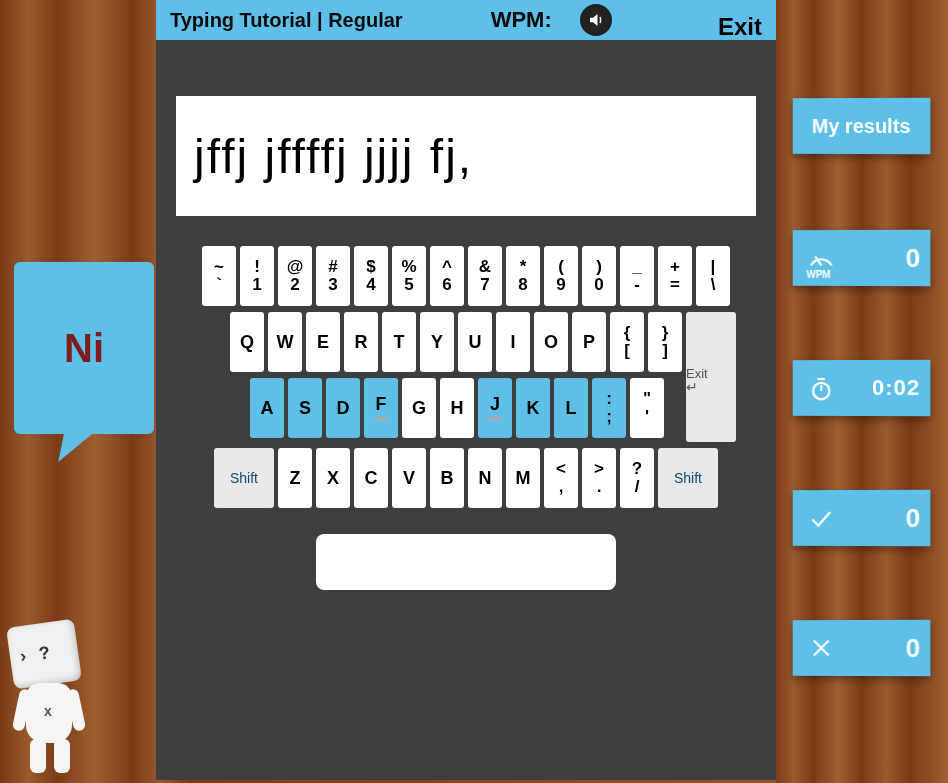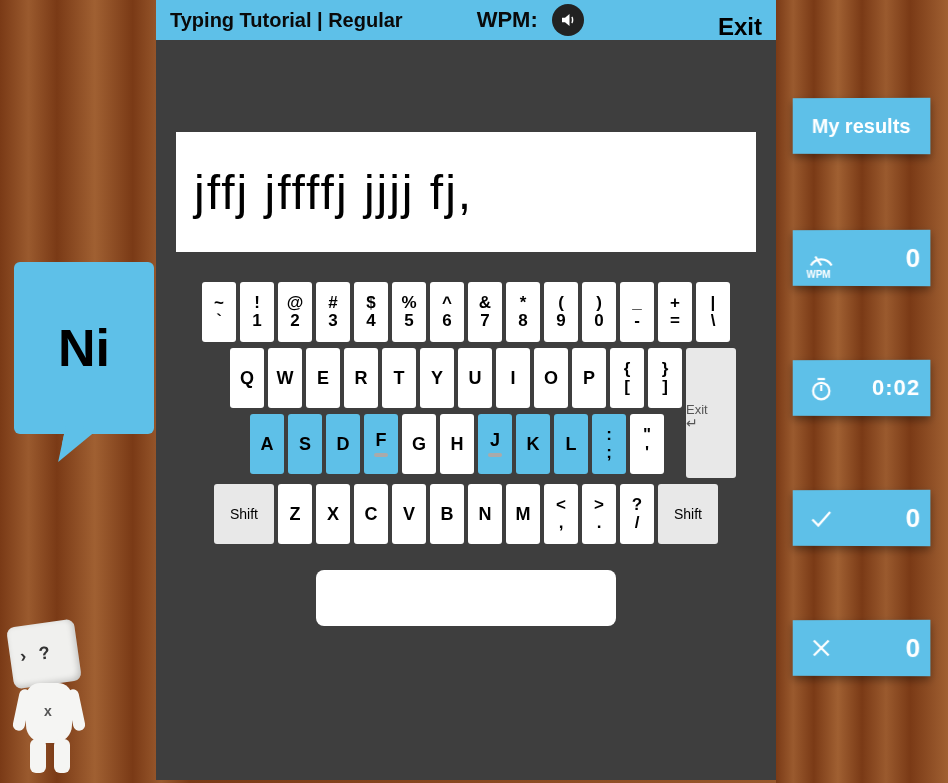--- a/index.html
+++ b/index.html
@@ -15,21 +15,21 @@
 
   
   .header {
     position: absolute;
     top: 0; left: 156px;
     width: 620px; height: 40px;
     background: #5ec0e8;
     display: flex;
     align-items: center;
     padding: 0 14px;
-    gap: 14px;
+    gap: 28px;
   }
   .header .title {
     font-size: 20px;
     font-weight: bold;
     color: #0a0a0a;
   }
   .header .wpm-label {
     margin-left: 60px;
     font-size: 22px;
     font-weight: bold;
@@ -50,21 +50,21 @@
     cursor: pointer;
     margin-top: 13px;
   }
 
   
   .main-panel {
     position: absolute;
     top: 40px; left: 156px;
     width: 620px; height: 740px;
     background: #3e3e3e;
-    padding-top: 92px;
+    padding-top: 56px;
   }
 
   
   .typing-box {
     margin: 0 20px;
     background: #fff;
     height: 120px;
     display: flex;
     align-items: center;
     padding: 0 18px;
@@ -106,21 +106,21 @@
   .key.enter {
     width: 50px; height: 130px;
     background: #e8e8e8;
     font-size: 13px; font-weight: normal; color: #555;
     align-self: flex-start;
     display:flex; align-items:flex-start; justify-content:center;
     padding-top:8px;
   }
   .key.shift {
     width: 60px; background: #e8e8e8;
-    font-size: 14px; font-weight: normal; color: #000000;
+    font-size: 14px; font-weight: normal; color: #0c4a6e;
   }
   .key.space {
     width: 300px; height: 56px; background: #fff;
     border-radius: 8px;
   }
   .key .bump {
     width: 14px; height: 4px; background: #aaa;
     border-radius: 2px; margin-top: 4px;
   }
   .row-mid-wrap { display:flex; gap:4px; align-items:flex-start; }
@@ -138,21 +138,21 @@
   .bubble::after {
     content: "";
     position: absolute;
     left: 48px; bottom: -28px;
     border: 18px solid transparent;
     border-top-color: #5ec0e8;
     border-left-color: #5ec0e8;
     transform: skewX(-12deg);
   }
   .bubble-text {
-    color: #000000; font-size: 52px; font-weight: bold;
+    color: #7f1d1d; font-size: 40px; font-weight: bold;
   }
 
   .mascot {
     position: absolute;
     left: 0px; bottom: 0px;
     width: 120px; height: 200px;
   }
   .mascot .head {
     position: absolute;
     left: 10px; top: 40px;

